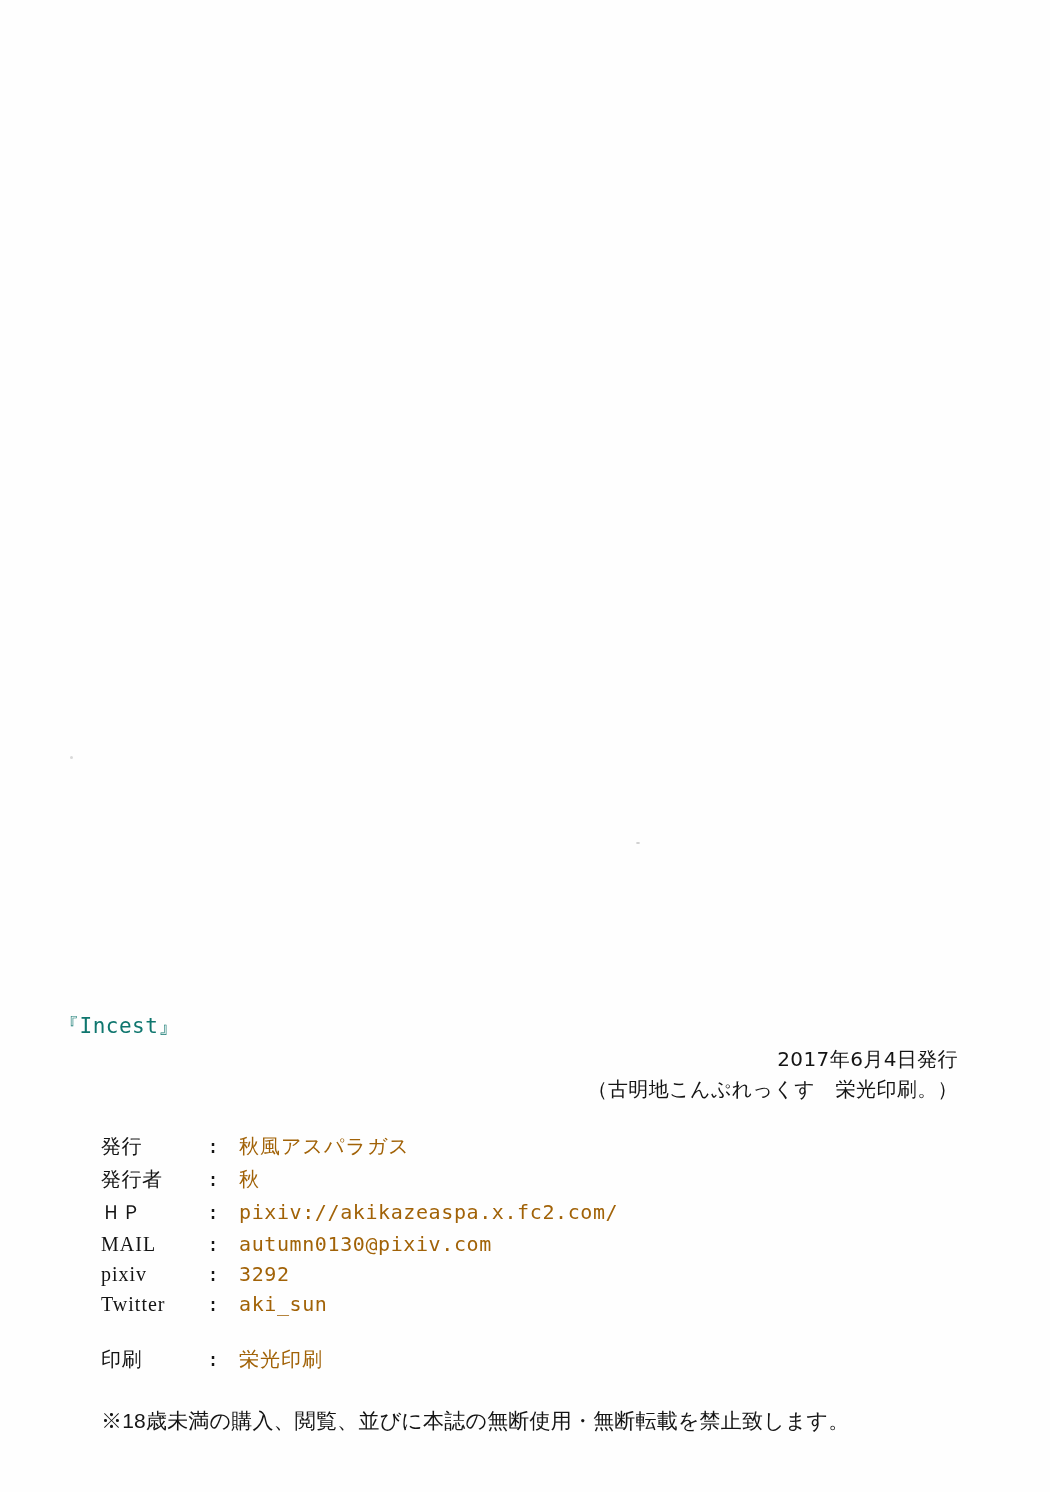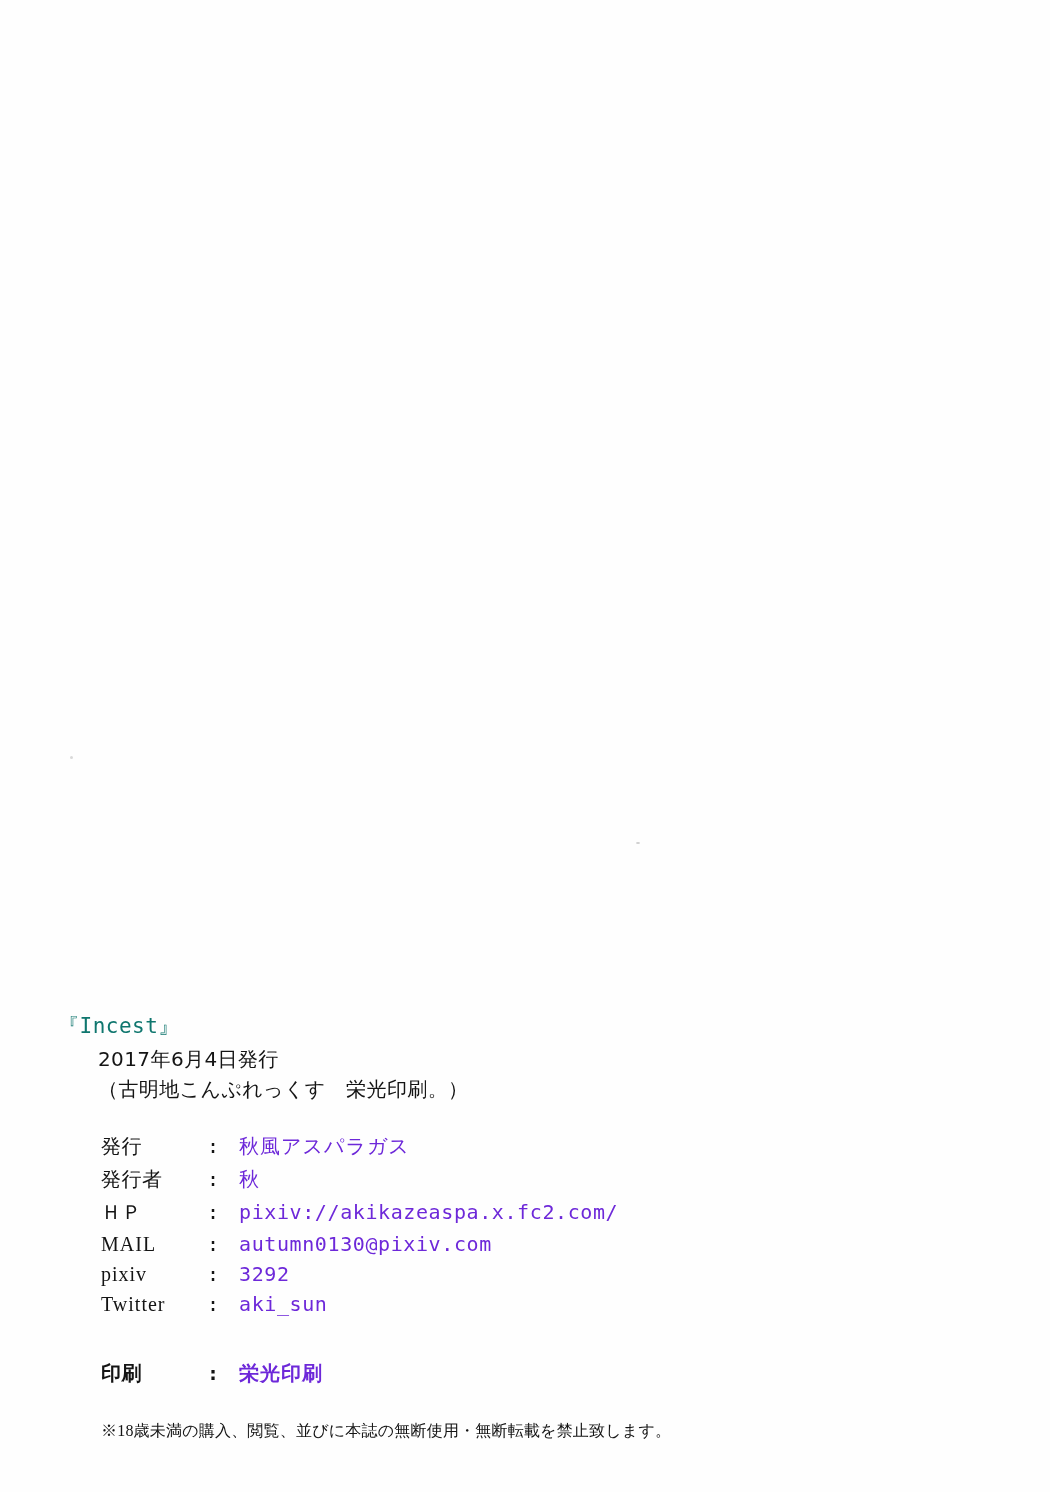--- a/index.html
+++ b/index.html
@@ -48,20 +48,21 @@
   }
 
   .sub-line {
     font-family: "DejaVu Sans", sans-serif;
     font-size: 20px;
     color: #141414;
     margin: 0 0 3px 0;
     padding-left: 40px;
     white-space: nowrap;
     letter-spacing: 0.4px;
+    text-align: right;
   }
 
   .info-block {
     margin-top: 30px;
     padding-left: 43px;
   }
 
   .info-row {
     display: flex;
     align-items: baseline;
@@ -86,38 +87,37 @@
     width: 26px;
     font-family: "DejaVu Sans Mono", monospace;
     font-size: 20px;
     color: #141414;
   }
 
   .info-value {
     font-family: "DejaVu Sans Mono", monospace;
     font-size: 20px;
     letter-spacing: 0.6px;
-    color: #6d28d9;
+    color: #a16207;
   }
   .info-value.jp {
     font-family: "DejaVu Sans", sans-serif;
     letter-spacing: 1px;
   }
 
   .print-block {
-    margin-top: 44px;
+    margin-top: 30px;
     padding-left: 43px;
-    font-weight: bold;
   }
 
   .notice {
     margin-top: 34px;
     padding-left: 43px;
-    font-family: Liberation Serif, serif;
-    font-size: 16px;
+    font-family: Liberation Sans, sans-serif;
+    font-size: 21px;
     letter-spacing: 0.2px;
     color: #141414;
     white-space: nowrap;
   }
 </style>
 </head>
 <body>
 
 <div class="page">
 

